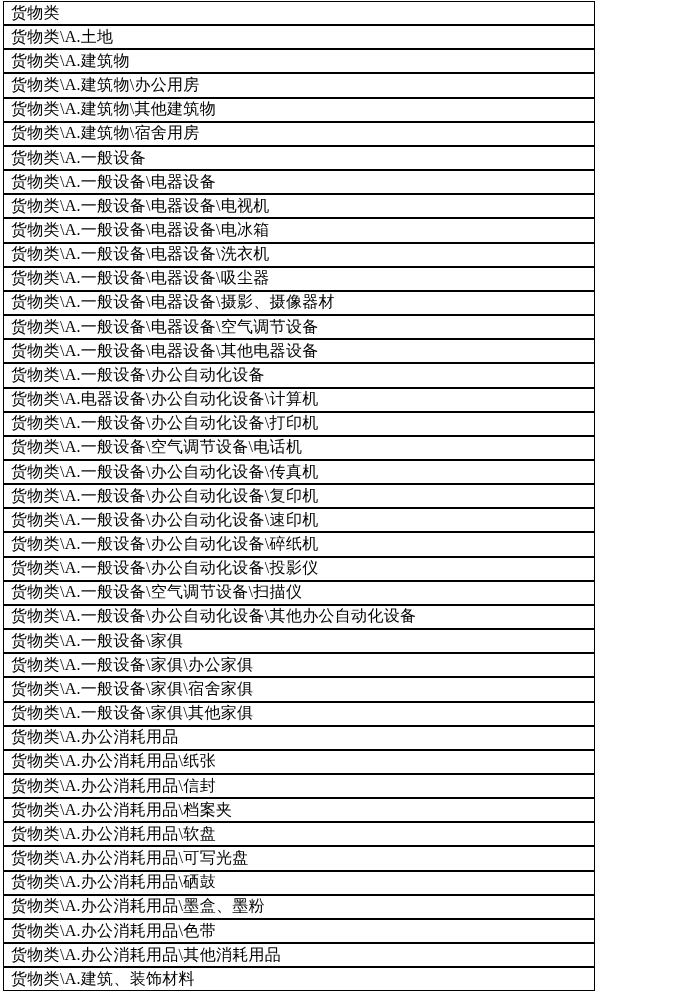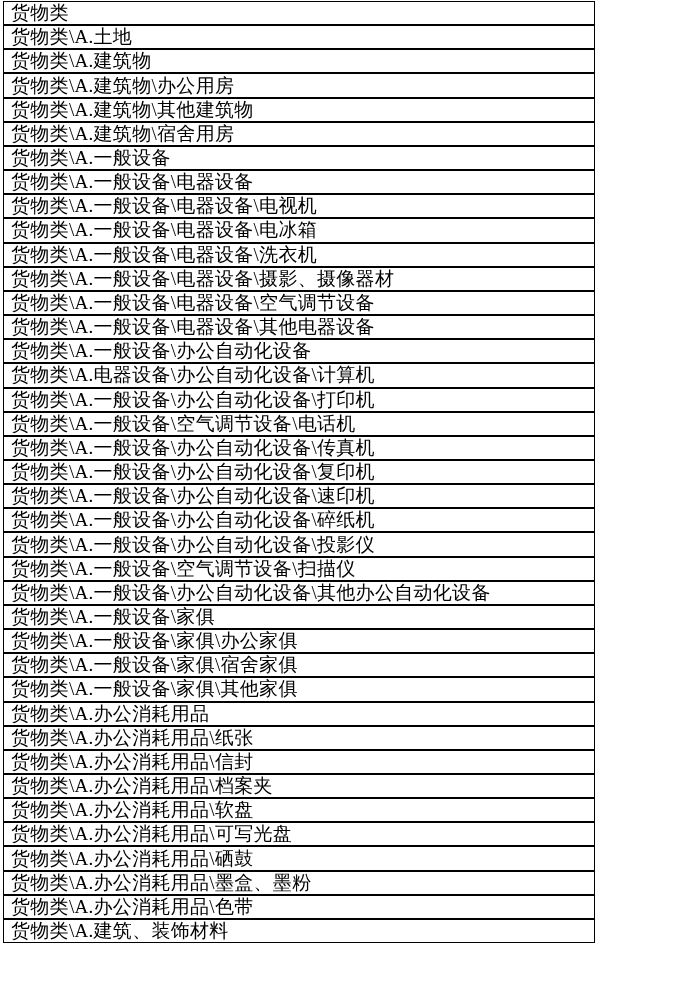--- a/index.html
+++ b/index.html
@@ -24,21 +24,21 @@
     box-sizing: border-box;
     height: 24.17px;
     border: 1px solid #000000;
     background: #ffffff;
     display: flex;
     align-items: center;
     overflow: hidden;
   }
   .row-text {
     padding-left: 7px;
-    font-size: 19px;
+    font-size: 16px;
     color: #000000;
     white-space: nowrap;
     letter-spacing: 0.3px;
   }
 </style>
 </head>
 <body>
 
 <div class="category-table" id="rows-container">
     <div class="row">
@@ -66,20 +66,23 @@
     <span class="row-text">货物类\A.一般设备\电器设备</span>
   </div>
     <div class="row">
     <span class="row-text">货物类\A.一般设备\电器设备\电视机</span>
   </div>
     <div class="row">
     <span class="row-text">货物类\A.一般设备\电器设备\电冰箱</span>
   </div>
     <div class="row">
     <span class="row-text">货物类\A.一般设备\电器设备\洗衣机</span>
+  </div>
+    <div class="row">
+    <span class="row-text">货物类\A.一般设备\电器设备\吸尘器</span>
   </div>
     <div class="row">
     <span class="row-text">货物类\A.一般设备\电器设备\摄影、摄像器材</span>
   </div>
     <div class="row">
     <span class="row-text">货物类\A.一般设备\电器设备\空气调节设备</span>
   </div>
     <div class="row">
     <span class="row-text">货物类\A.一般设备\电器设备\其他电器设备</span>
   </div>
@@ -149,15 +152,18 @@
     <div class="row">
     <span class="row-text">货物类\A.办公消耗用品\硒鼓</span>
   </div>
     <div class="row">
     <span class="row-text">货物类\A.办公消耗用品\墨盒、墨粉</span>
   </div>
     <div class="row">
     <span class="row-text">货物类\A.办公消耗用品\色带</span>
   </div>
     <div class="row">
+    <span class="row-text">货物类\A.办公消耗用品\其他消耗用品</span>
+  </div>
+    <div class="row">
     <span class="row-text">货物类\A.建筑、装饰材料</span>
   </div>
   </div>
 
 </body></html>

